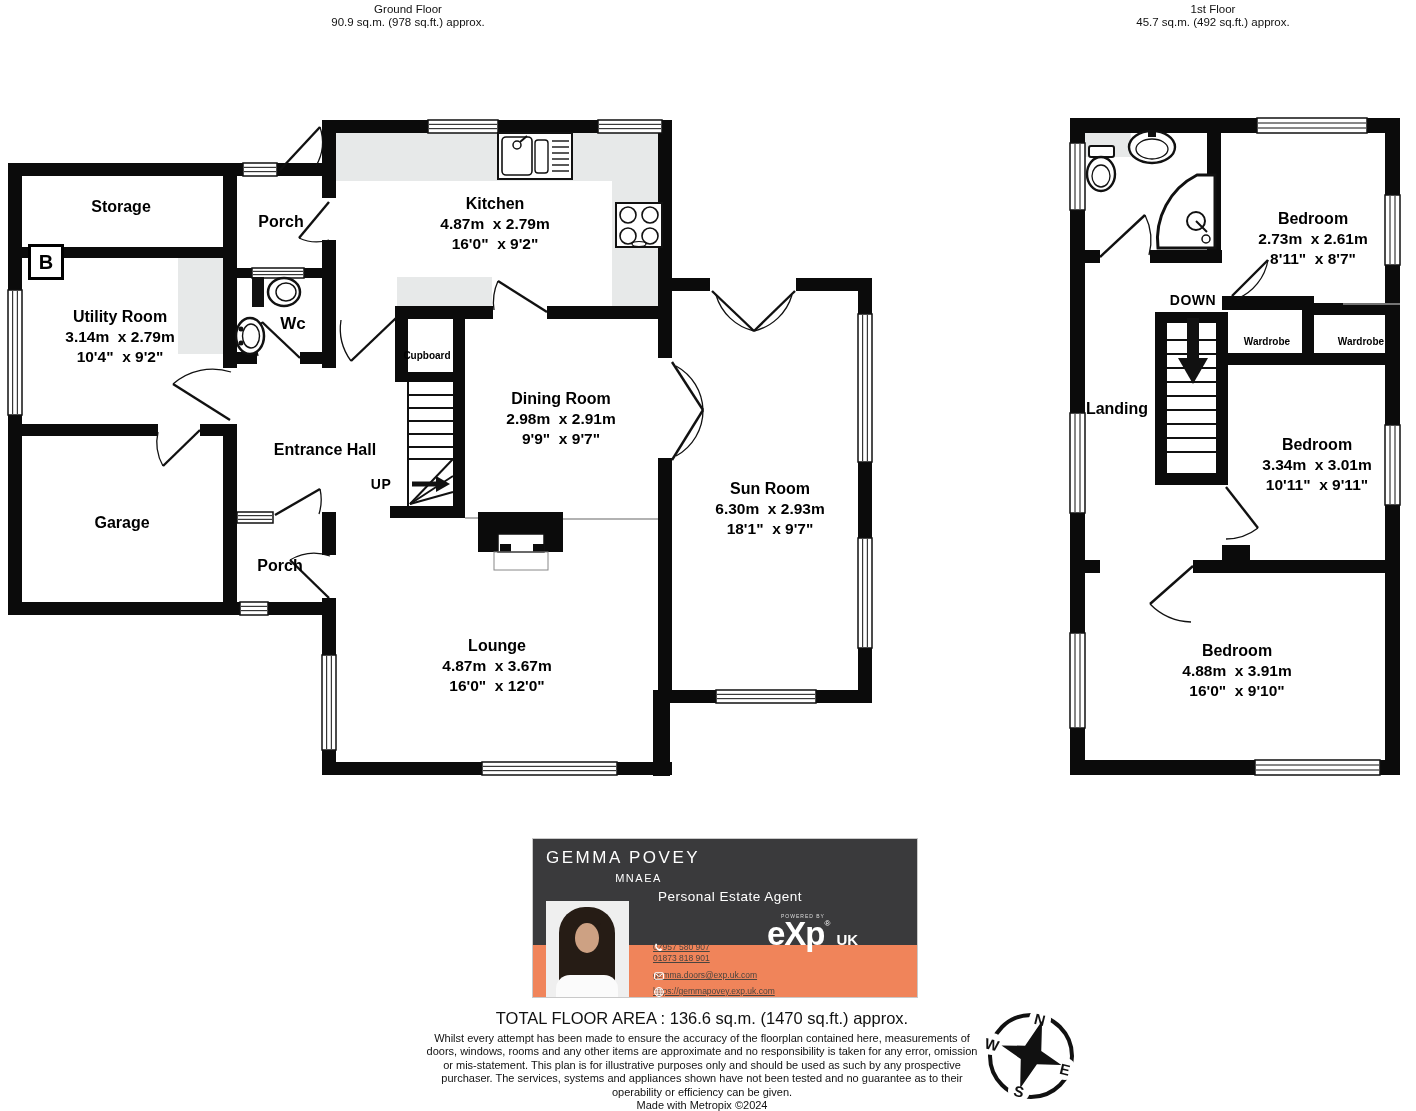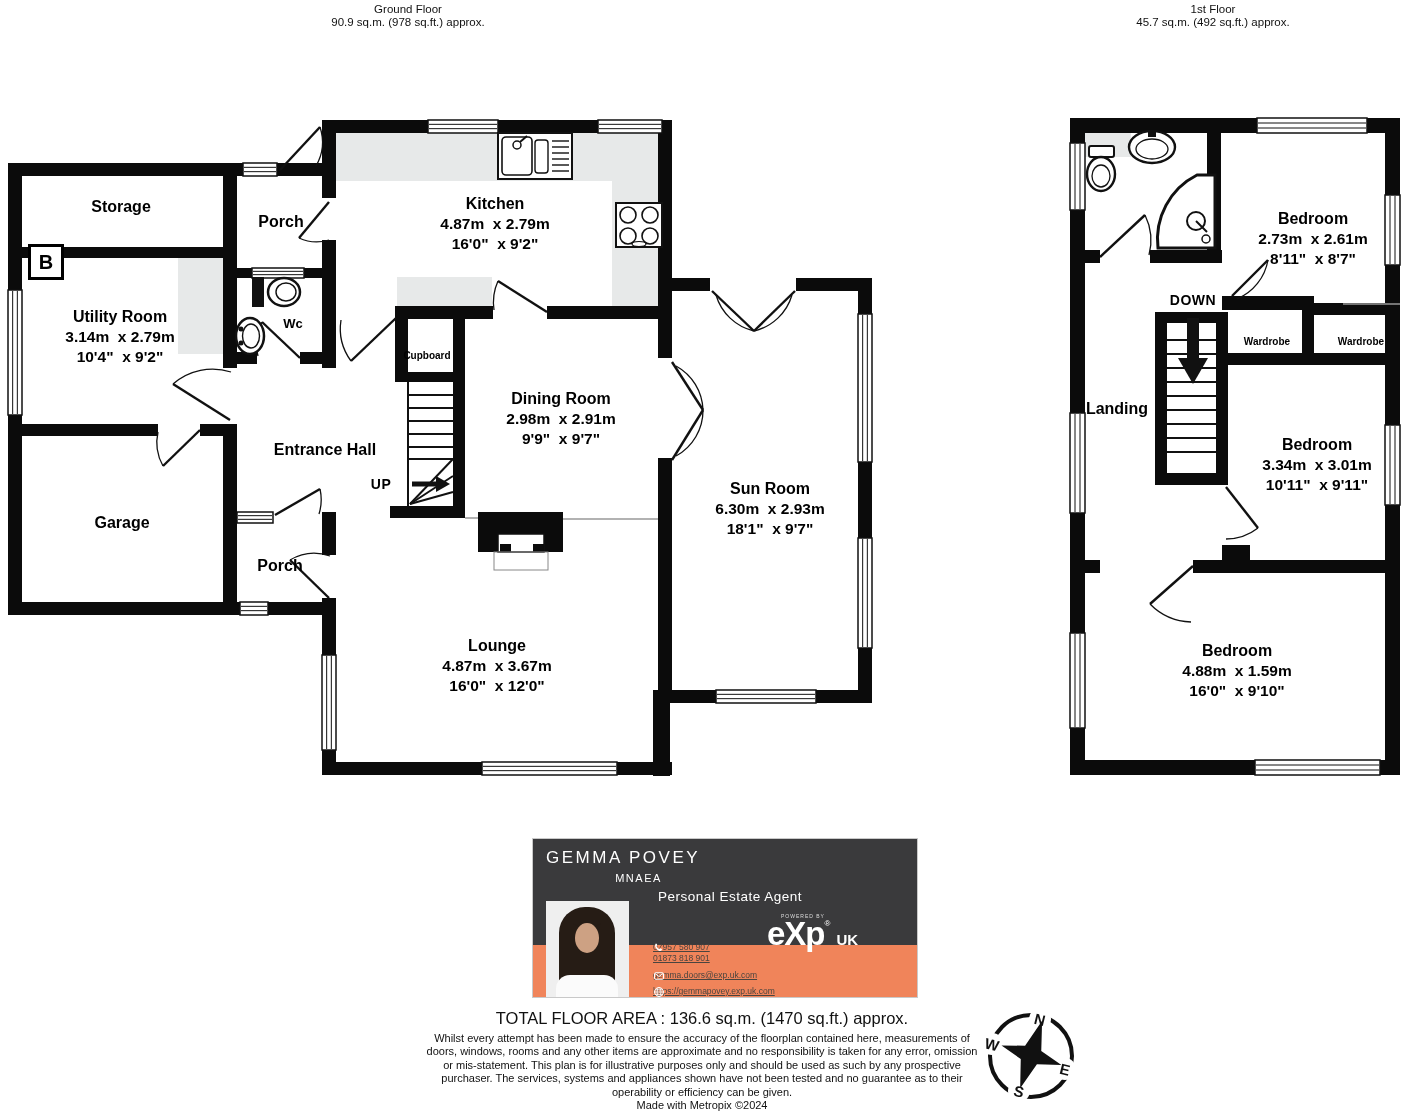--- a/index.html
+++ b/index.html
@@ -7,21 +7,21 @@
           font-family:"Liberation Sans", sans-serif;}
   svg{position:absolute;left:0;top:0;}
   .ftitle{position:absolute;transform:translateX(-50%);text-align:center;font-size:11.5px;
           color:#111;line-height:13px;white-space:pre;}
   .rlabel{position:absolute;transform:translate(-50%,-50%);text-align:center;font-weight:bold;
           color:#000;white-space:pre;line-height:20px;z-index:5;}
   .rname{display:block;font-size:16px;}
   .rdim{display:block;font-size:15.5px;}
   .small .rname{font-size:10px;}
   .tiny .rname{font-size:14px;font-weight:bold;letter-spacing:.5px;}
-  .wc .rname{font-size:13px;margin-top:8px;}
+  .wc .rname{font-size:17px;margin-top:8px;}
   .ward .rname{font-size:10px;}
   .bbox{position:absolute;width:30px;height:30px;border:3px solid #000;background:#fff;
         display:flex;align-items:center;justify-content:center;font-weight:bold;font-size:20px;z-index:5;}
   
   .agent-card{position:absolute;left:532px;top:838px;width:386px;height:160px;border:1px solid #c9c9c9;
               box-sizing:border-box;overflow:hidden;z-index:6;}
   .card-dark{position:absolute;left:0;top:0;width:100%;height:106px;}
   .card-orange{position:absolute;left:0;top:106px;width:100%;height:54px;}
   .agent-name{position:absolute;left:13px;top:9px;color:#fff;font-size:17px;letter-spacing:2.5px;font-weight:500;white-space:nowrap;}
   .agent-cred{position:absolute;left:13px;top:33px;width:185px;text-align:center;color:#fff;font-size:11px;letter-spacing:1.5px;}
@@ -291,21 +291,21 @@
   <div class="rlabel" style="left:770px;top:509px"><span class="rname">Sun Room</span><span class="rdim">6.30m  x 2.93m</span><span class="rdim">18'1"  x 9'7"</span></div>
   <div class="rlabel" style="left:280px;top:566px"><span class="rname">Porch</span></div>
   <div class="rlabel" style="left:497px;top:666px"><span class="rname">Lounge</span><span class="rdim">4.87m  x 3.67m</span><span class="rdim">16'0"  x 12'0"</span></div>
 
   <div class="rlabel" style="left:1313px;top:239px"><span class="rname">Bedroom</span><span class="rdim">2.73m  x 2.61m</span><span class="rdim">8'11"  x 8'7"</span></div>
   <div class="rlabel tiny" style="left:1193px;top:300px"><span class="rname">DOWN</span></div>
   <div class="rlabel ward" style="left:1267px;top:342px"><span class="rname">Wardrobe</span></div>
   <div class="rlabel ward" style="left:1361px;top:342px"><span class="rname">Wardrobe</span></div>
   <div class="rlabel" style="left:1117px;top:409px"><span class="rname">Landing</span></div>
   <div class="rlabel" style="left:1317px;top:465px"><span class="rname">Bedroom</span><span class="rdim">3.34m  x 3.01m</span><span class="rdim">10'11"  x 9'11"</span></div>
-  <div class="rlabel" style="left:1237px;top:671px"><span class="rname">Bedroom</span><span class="rdim">4.88m  x 1.59m</span><span class="rdim">16'0"  x 9'10"</span></div>
+  <div class="rlabel" style="left:1237px;top:671px"><span class="rname">Bedroom</span><span class="rdim">4.88m  x 3.91m</span><span class="rdim">16'0"  x 9'10"</span></div>
 
   <div class="agent-card">
     <div class="card-dark" id="card-dark" style="background: rgb(58, 58, 60);"></div>
     <div class="card-orange" id="card-orange" style="background: rgb(240, 132, 90);"></div>
     <div class="agent-name">GEMMA POVEY</div>
     <div class="agent-cred">MNAEA</div>
     <div class="agent-role">Personal Estate Agent</div>
     <div class="exp-logo">
       <span class="exp-powered">POWERED BY</span>
       <span class="exp-word">eXp</span><span class="exp-reg">®</span><span class="exp-region">UK</span>

